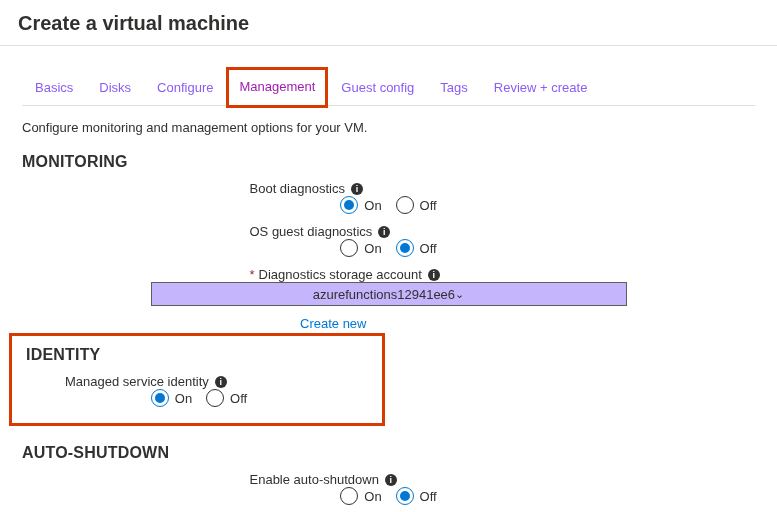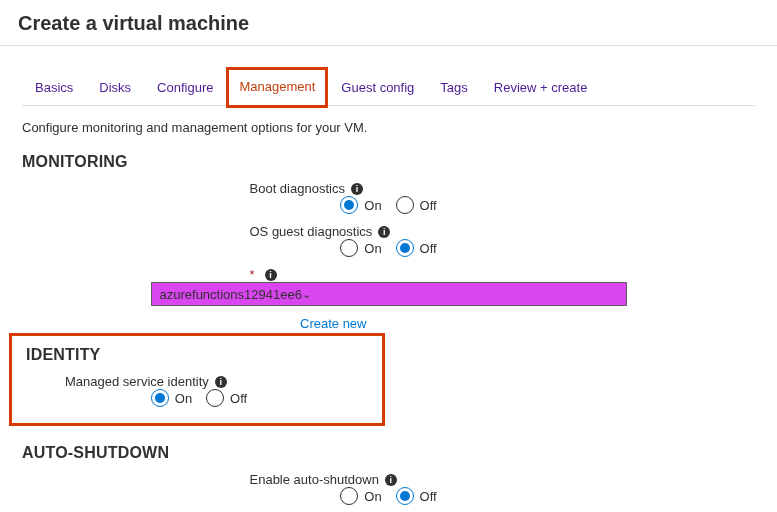--- a/index.html
+++ b/index.html
@@ -23,26 +23,26 @@
     padding: 0 22px 20px 22px;
   }
   .tabs {
     display: flex;
     margin-top: 24px;
     border-bottom: 1px solid #e1dfdd;
     height: 36px;
   }
   .tab {
     padding: 8px 13px 8px 13px;
-    color: #4c1d95;
+    color: #8b5cf6;
     cursor: pointer;
     line-height: 20px;
   }
   .tab.active {
-    color: #c2410c;
+    color: #a21caf;
     font-weight: 400;
   }
   .tab-highlight {
     border: 3px solid #d83b01;
     margin: -3px 0;
     padding: 8px 10px;
     line-height: 17px;
     color: #323130;
   }
   .subtext {
@@ -122,23 +122,23 @@
   }
   .radio-label {
     font-size: 13px;
   }
   .select-box {
     width: 476px;
     height: 24px;
     border: 1px solid #605e5c;
     display: flex;
     align-items: center;
-    justify-content: flex-start;
+    justify-content: center;
     padding: 0 8px;
-    background: #d946ef;
+    background: #c4b5fd;
     cursor: pointer;
     font-size: 13px;
   }
   .chevron {
     font-size: 11px;
   }
   .create-new {
     color: #0078d4;
     font-size: 13px;
     margin-top: 6px;
@@ -212,20 +212,21 @@
           <div class="radio-circle selected"></div>
           <span class="radio-label">Off</span>
         </div>
       </div>
     </div>
   </div>
 
   <div class="row">
     <div class="label-col">
       <span class="required">*</span>
+      <span>Diagnostics storage account</span>
       <span class="info-icon">i</span>
     </div>
     <div class="ctrl-col">
       <div class="select-box">
         <span>azurefunctions12941ee6</span>
         <span class="chevron">⌄</span>
       </div>
     </div>
   </div>
   <div class="create-new">Create new</div>

